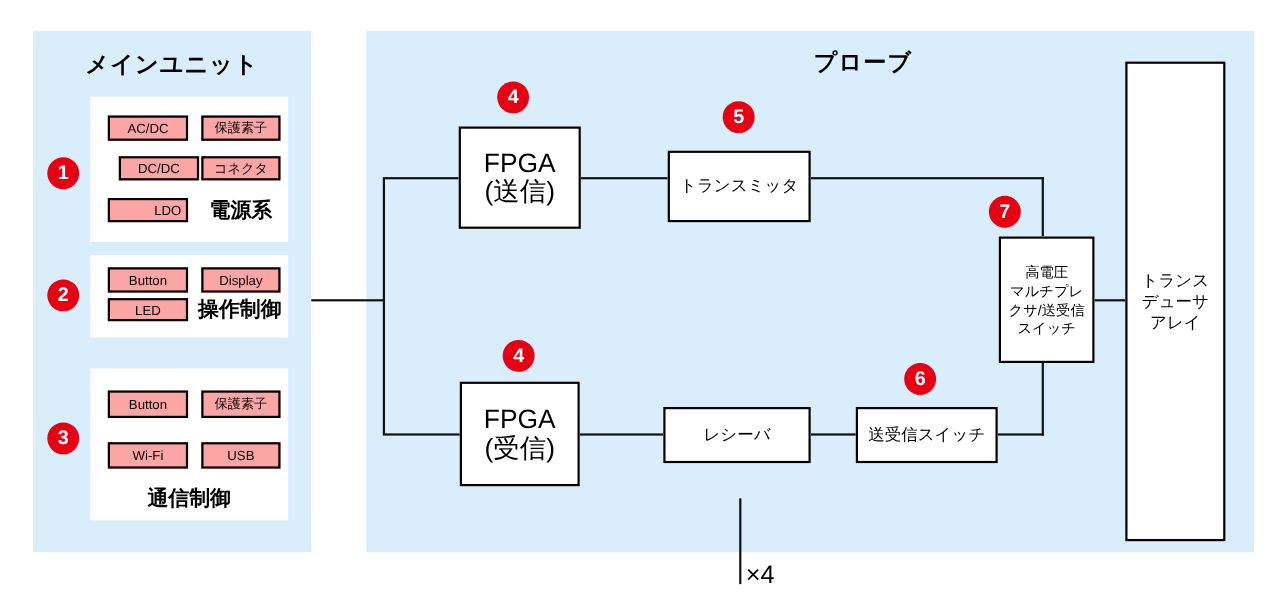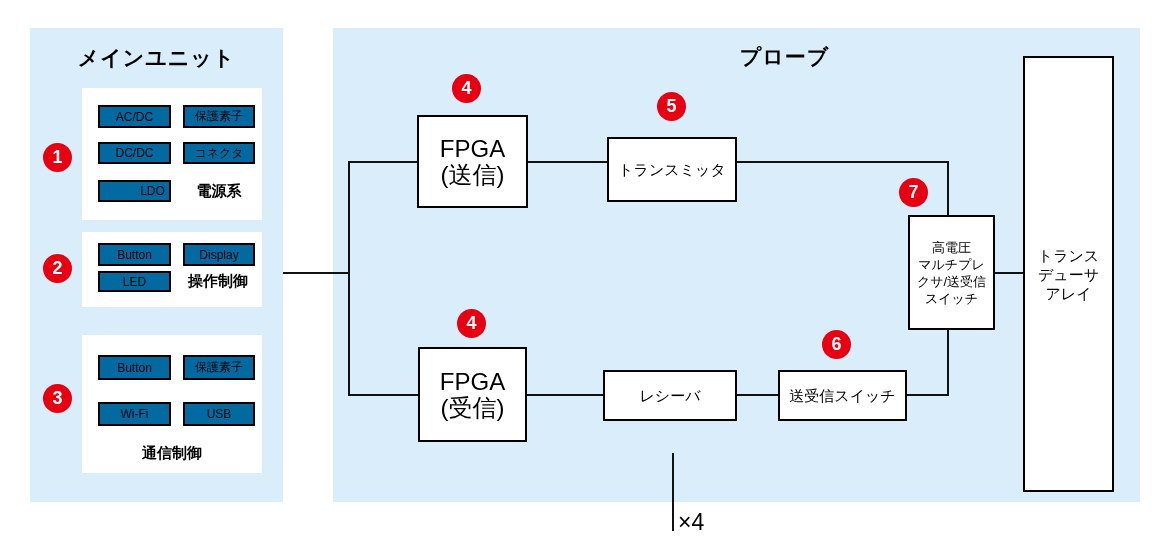--- a/index.html
+++ b/index.html
@@ -1,22 +1,22 @@
 <!DOCTYPE html>
 <html><head>
 <meta charset="utf-8">
 <style>
   html,body{margin:0;padding:0;background:#ffffff;}
   body{font-family:"Liberation Sans","DejaVu Sans",sans-serif;color:#000;}
   .stage{position:relative;width:1170px;height:550px;background:#fff;overflow:hidden;}
   .panel{position:absolute;background:#d9edfb;}
   .panel-title{position:absolute;text-align:center;font-weight:bold;font-size:21px;letter-spacing:1px;}
   .wgroup{position:absolute;background:#ffffff;}
-  .cbox{position:absolute;background:#0369a1;border:2px solid #000;display:flex;align-items:center;justify-content:center;font-size:12px;box-sizing:border-box;white-space:nowrap;}
-  .glabel{position:absolute;display:flex;align-items:center;justify-content:center;font-weight:bold;font-size:15px;white-space:nowrap;text-align:center;}
+  .cbox{position:absolute;background:#fca5a5;border:2px solid #000;display:flex;align-items:center;justify-content:center;font-size:12px;box-sizing:border-box;white-space:nowrap;}
+  .glabel{position:absolute;display:flex;align-items:center;justify-content:center;font-weight:bold;font-size:19px;white-space:nowrap;text-align:center;}
   .badge{position:absolute;width:29px;height:29px;border-radius:50%;background:#e60012;color:#fff;font-weight:bold;font-size:18px;display:flex;align-items:center;justify-content:center;}
   .block{position:absolute;background:#fff;border:2px solid #000;display:flex;flex-direction:column;align-items:center;justify-content:center;text-align:center;box-sizing:border-box;}
   .block .l-big{font-size:24px;line-height:26px;}
   .block .l-mid{font-size:15px;line-height:19px;white-space:nowrap;}
   .block .l-sm{font-size:13px;line-height:17px;white-space:nowrap;}
   .hline,.vline{position:absolute;background:#111;}
   .x4{position:absolute;font-size:23px;}
 </style>
 </head>
 <body>
@@ -25,21 +25,21 @@
 
   <div class="panel" style="left:30px;top:28px;width:253px;height:474px;"></div>
   <div class="panel" style="left:333px;top:28px;width:807px;height:474px;"></div>
 
   <div class="panel-title" style="left:30px;top:44px;width:253px;">メインユニット</div>
   <div class="panel-title" style="left:333px;top:43px;width:807px;padding-left:48px;">プローブ</div>
 
   <div class="wgroup" style="left:82px;top:88px;width:180px;height:132px;"></div>
   <div class="cbox" style="left:98px;top:105px;width:73px;height:23px;">AC/DC</div>
   <div class="cbox" style="left:183px;top:105px;width:72px;height:23px;">保護素子</div>
-  <div class="cbox" style="left:98px;top:142px;width:73px;height:22px;">DC/DC</div>
+  <div class="cbox" style="left:108px;top:142px;width:73px;height:22px;">DC/DC</div>
   <div class="cbox" style="left:183px;top:142px;width:72px;height:22px;">コネクタ</div>
   <div class="cbox" style="left:98px;top:180px;width:73px;height:22px;padding-left:36px;">LDO</div>
   <div class="glabel" style="left:183px;top:180px;width:72px;height:22px;">電源系</div>
   <div class="badge" style="left:43px;top:143px;">1</div>
 
   <div class="wgroup" style="left:82px;top:232px;width:180px;height:75px;"></div>
   <div class="cbox" style="left:98px;top:243px;width:73px;height:23px;">Button</div>
   <div class="cbox" style="left:183px;top:243px;width:72px;height:23px;">Display</div>
   <div class="cbox" style="left:98px;top:271px;width:73px;height:21px;">LED</div>
   <div class="glabel" style="left:174px;top:269px;width:88px;height:24px;">操作制御</div>

